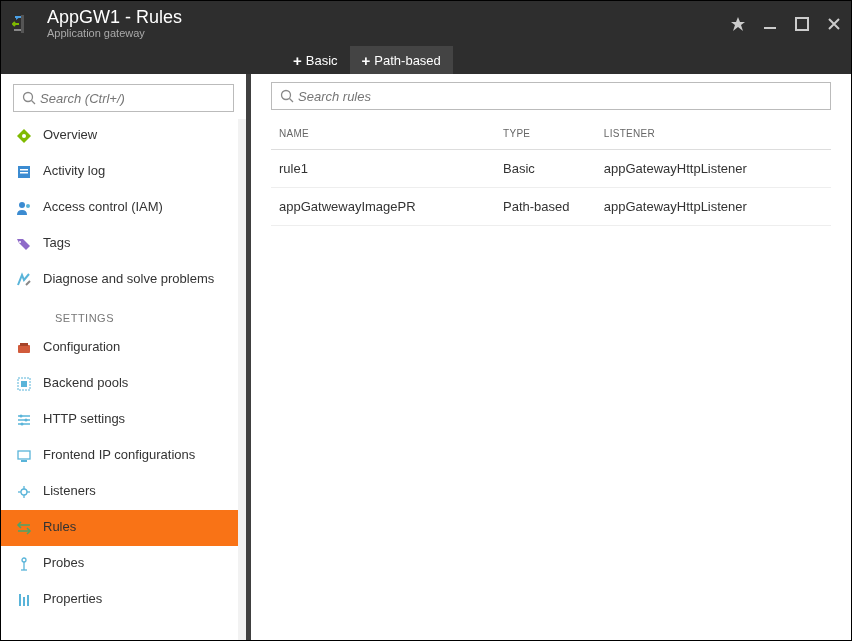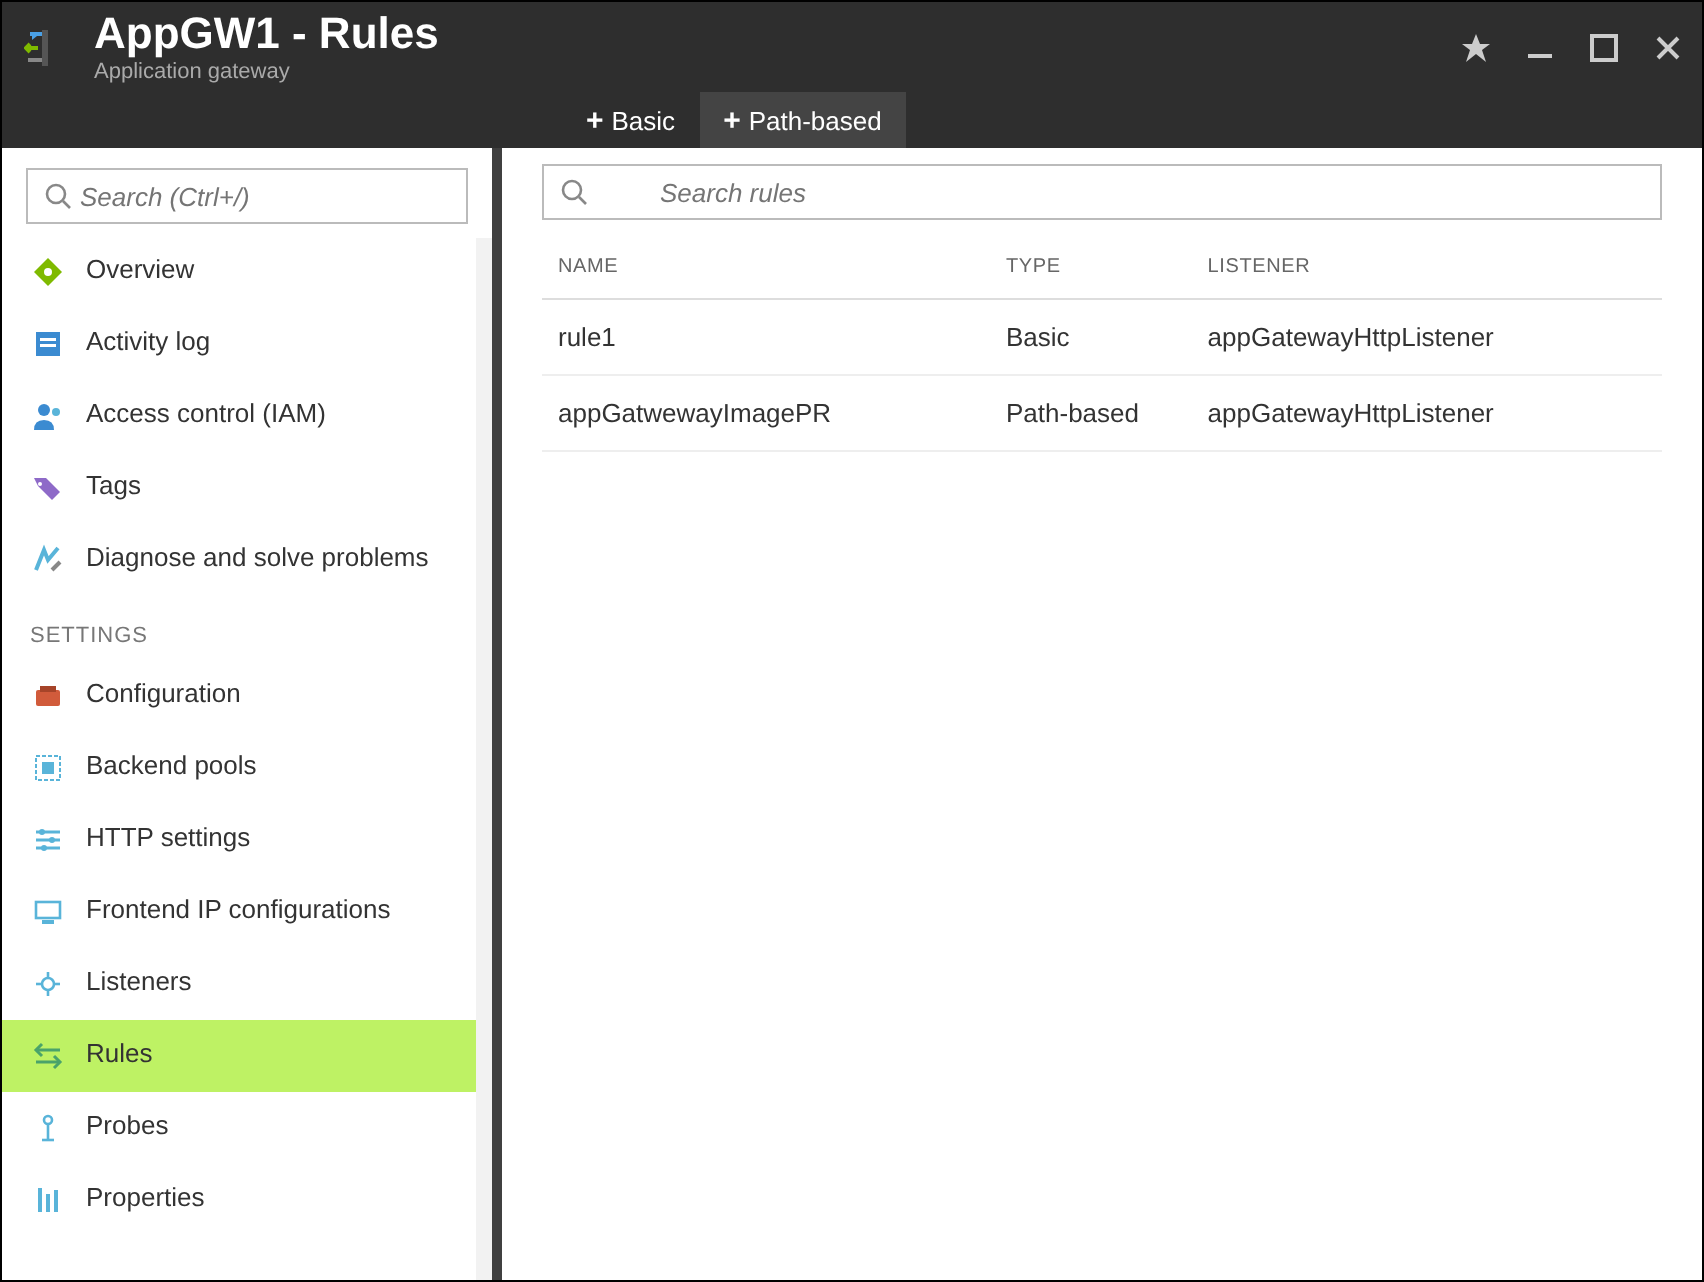--- a/index.html
+++ b/index.html
@@ -21,21 +21,21 @@
     display: flex;
     align-items: center;
     padding: 2px 10px;
   }
   .header-icon {
     width: 26px; height: 26px;
     display:flex; align-items:center; justify-content:center;
     margin-right: 10px;
   }
   .title-block { display:flex; flex-direction:column; line-height:1.1;}
-  .title-main { font-size: 22px; font-weight: 700; color:#fff;}
+  .title-main { font-size: 18px; font-weight: 400; color:#fff;}
   .title-sub  { font-size: 11px; color:#aaa; }
   .win-controls { margin-left:auto; display:flex; gap:18px; align-items:center;}
   .win-controls span { color:#ccc; font-size:16px; cursor:pointer;}
   .toolbar {
     background:#2e2e2e;
     display:flex;
     height:28px;
     padding-left:280px;
   }
   .tbtn {
@@ -63,28 +63,28 @@
   .searchbox input {
     border:none; outline:none; flex:1;
     font-style:italic; color:#666; font-size:13px;
     background:transparent;
   }
   .nav-item {
     display:flex; align-items:flex-start; gap:10px;
     padding:9px 14px; cursor:pointer;
     color:#333;
   }
-  .nav-item.active { background:#bef264; }
+  .nav-item.active { background:#f97316; }
   .nav-heading {
     padding:14px 14px 6px 14px;
-    color:#777; font-size:11px; letter-spacing:0.5px;
+    color:#777; font-size:11px; letter-spacing:0.5px;margin-left:40px;
   }
   .nav-icon { width:18px; height:18px; display:flex; align-items:center; justify-content:center;}
   .content { flex:1; padding:8px 20px 20px 20px; position:relative;}
-  .content .searchbox { margin:0 0 8px 0; width:100%;gap:32px; }
+  .content .searchbox { margin:0 0 8px 0; width:100%; }
   table.rules { width:100%; border-collapse:collapse; }
   table.rules th {
     text-align:left; color:#666; font-size:10px; font-weight:400;
     padding:10px 8px; border-bottom:1px solid #ddd; letter-spacing:0.3px;
   }
   table.rules td {
     padding:11px 8px; border-bottom:1px solid #eee; font-size:13px; color:#333;
   }
   svg { display:block; }
 </style>

